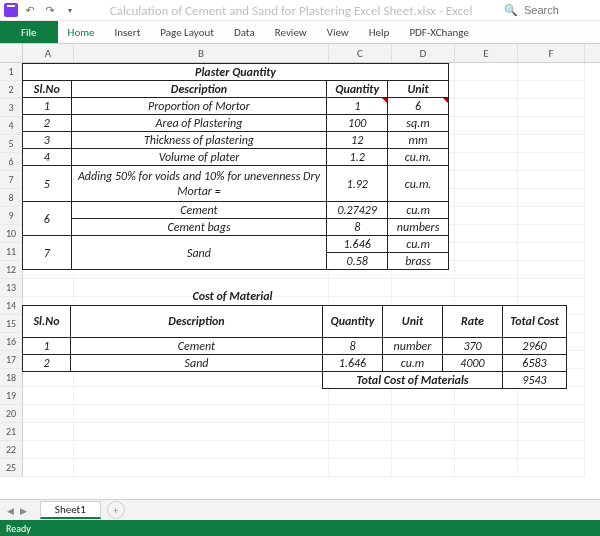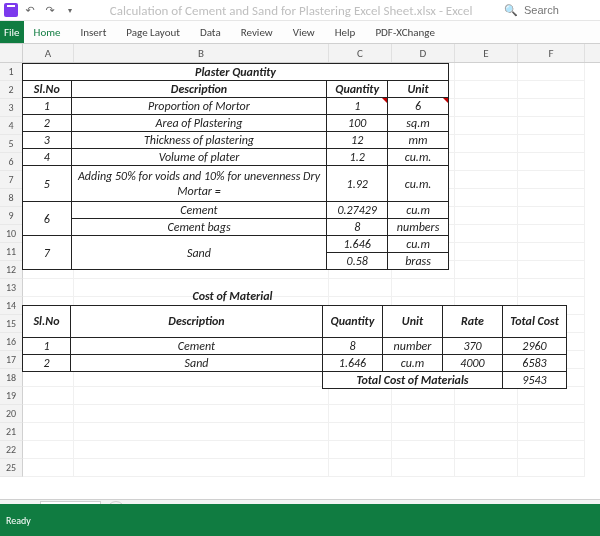--- a/index.html
+++ b/index.html
@@ -90,21 +90,21 @@
     padding: 3px 10px;
     font-size: 11px;
     color: #444;
     cursor: pointer;
     display: flex;
     align-items: center;
   }
   .ribbon-file {
     background: #107c41;
     color: #fff;
-    padding: 3px 4px;
+    padding: 3px 21px;
   }
   .ribbon-tab.active {
     color: #107c41;
   }
 
   
   .col-headers {
     display: flex;
     background: #f3f3f3;
     border-bottom: 1px solid #d0d0d0;
@@ -247,21 +247,21 @@
     color: #888;
     font-size: 11px;
   }
 
   
   .status-bar {
     position: absolute;
     left: 0;
     bottom: 0;
     right: 0;
-    height: 32px;
+    height: 16px;
     background: #107c41;
     color: #fff;
     font-size: 10px;
     display: flex;
     align-items: center;
     padding: 0 6px;
   }
 </style>
 </head>
 <body>

